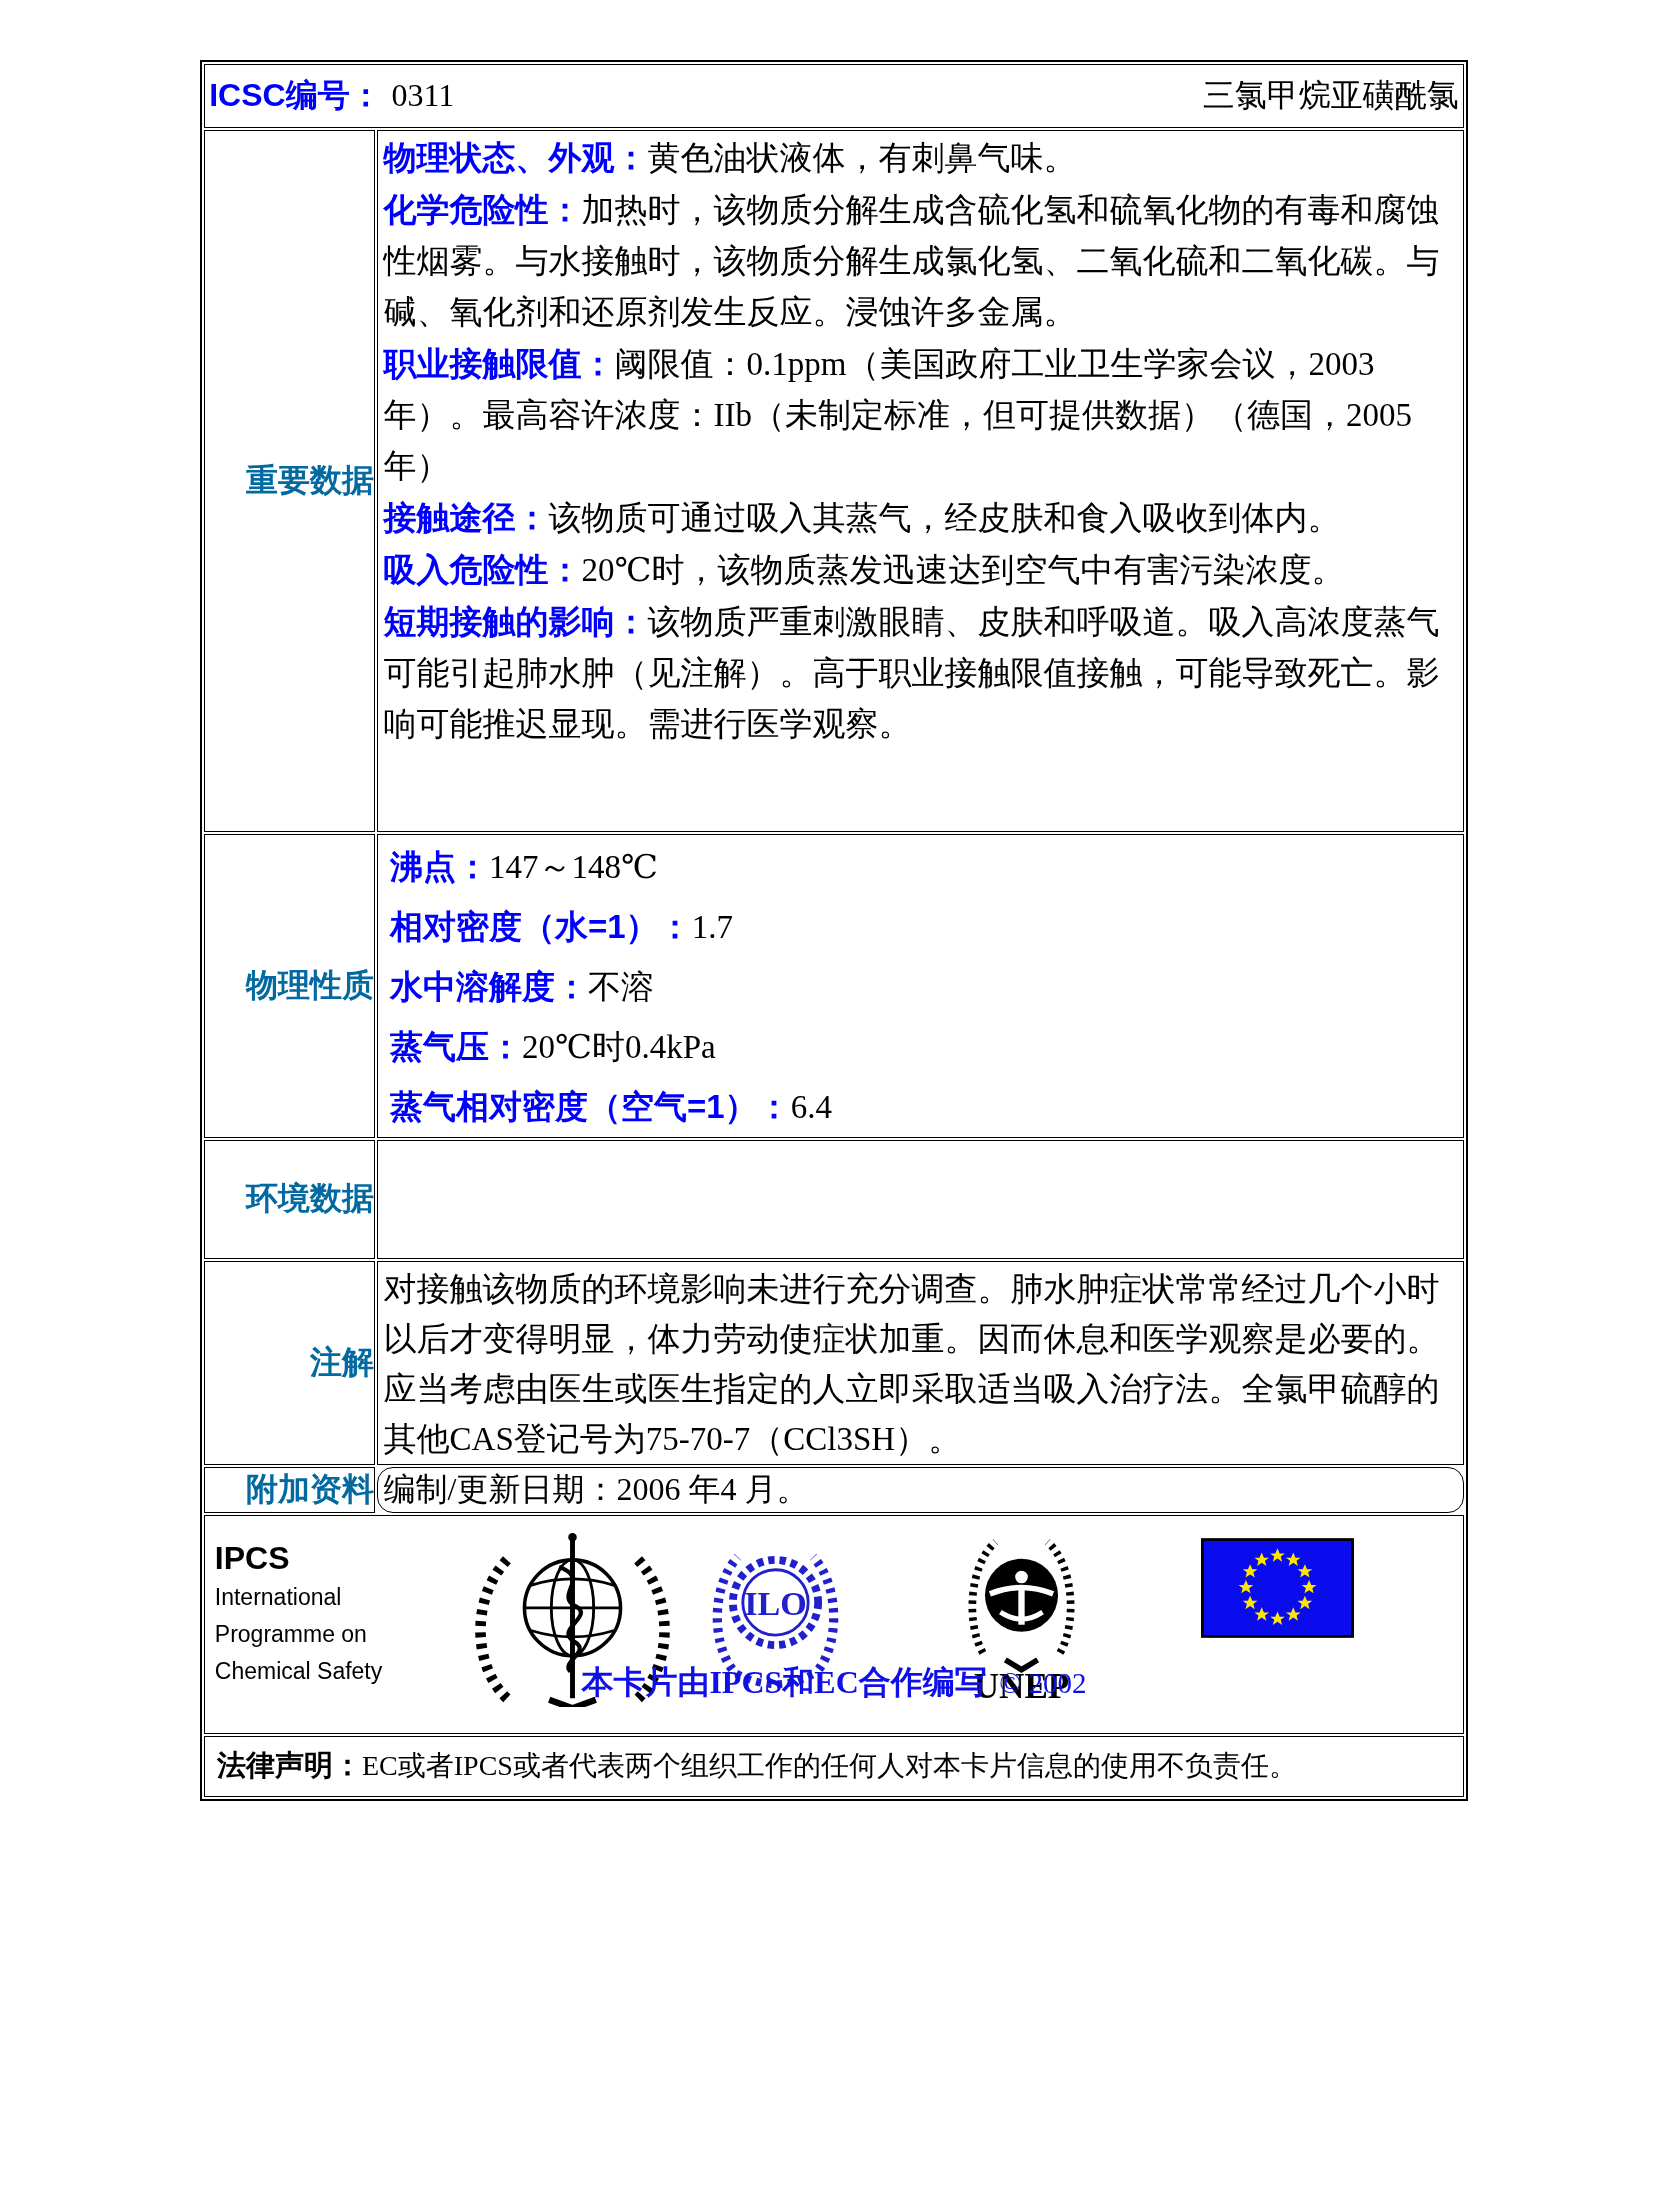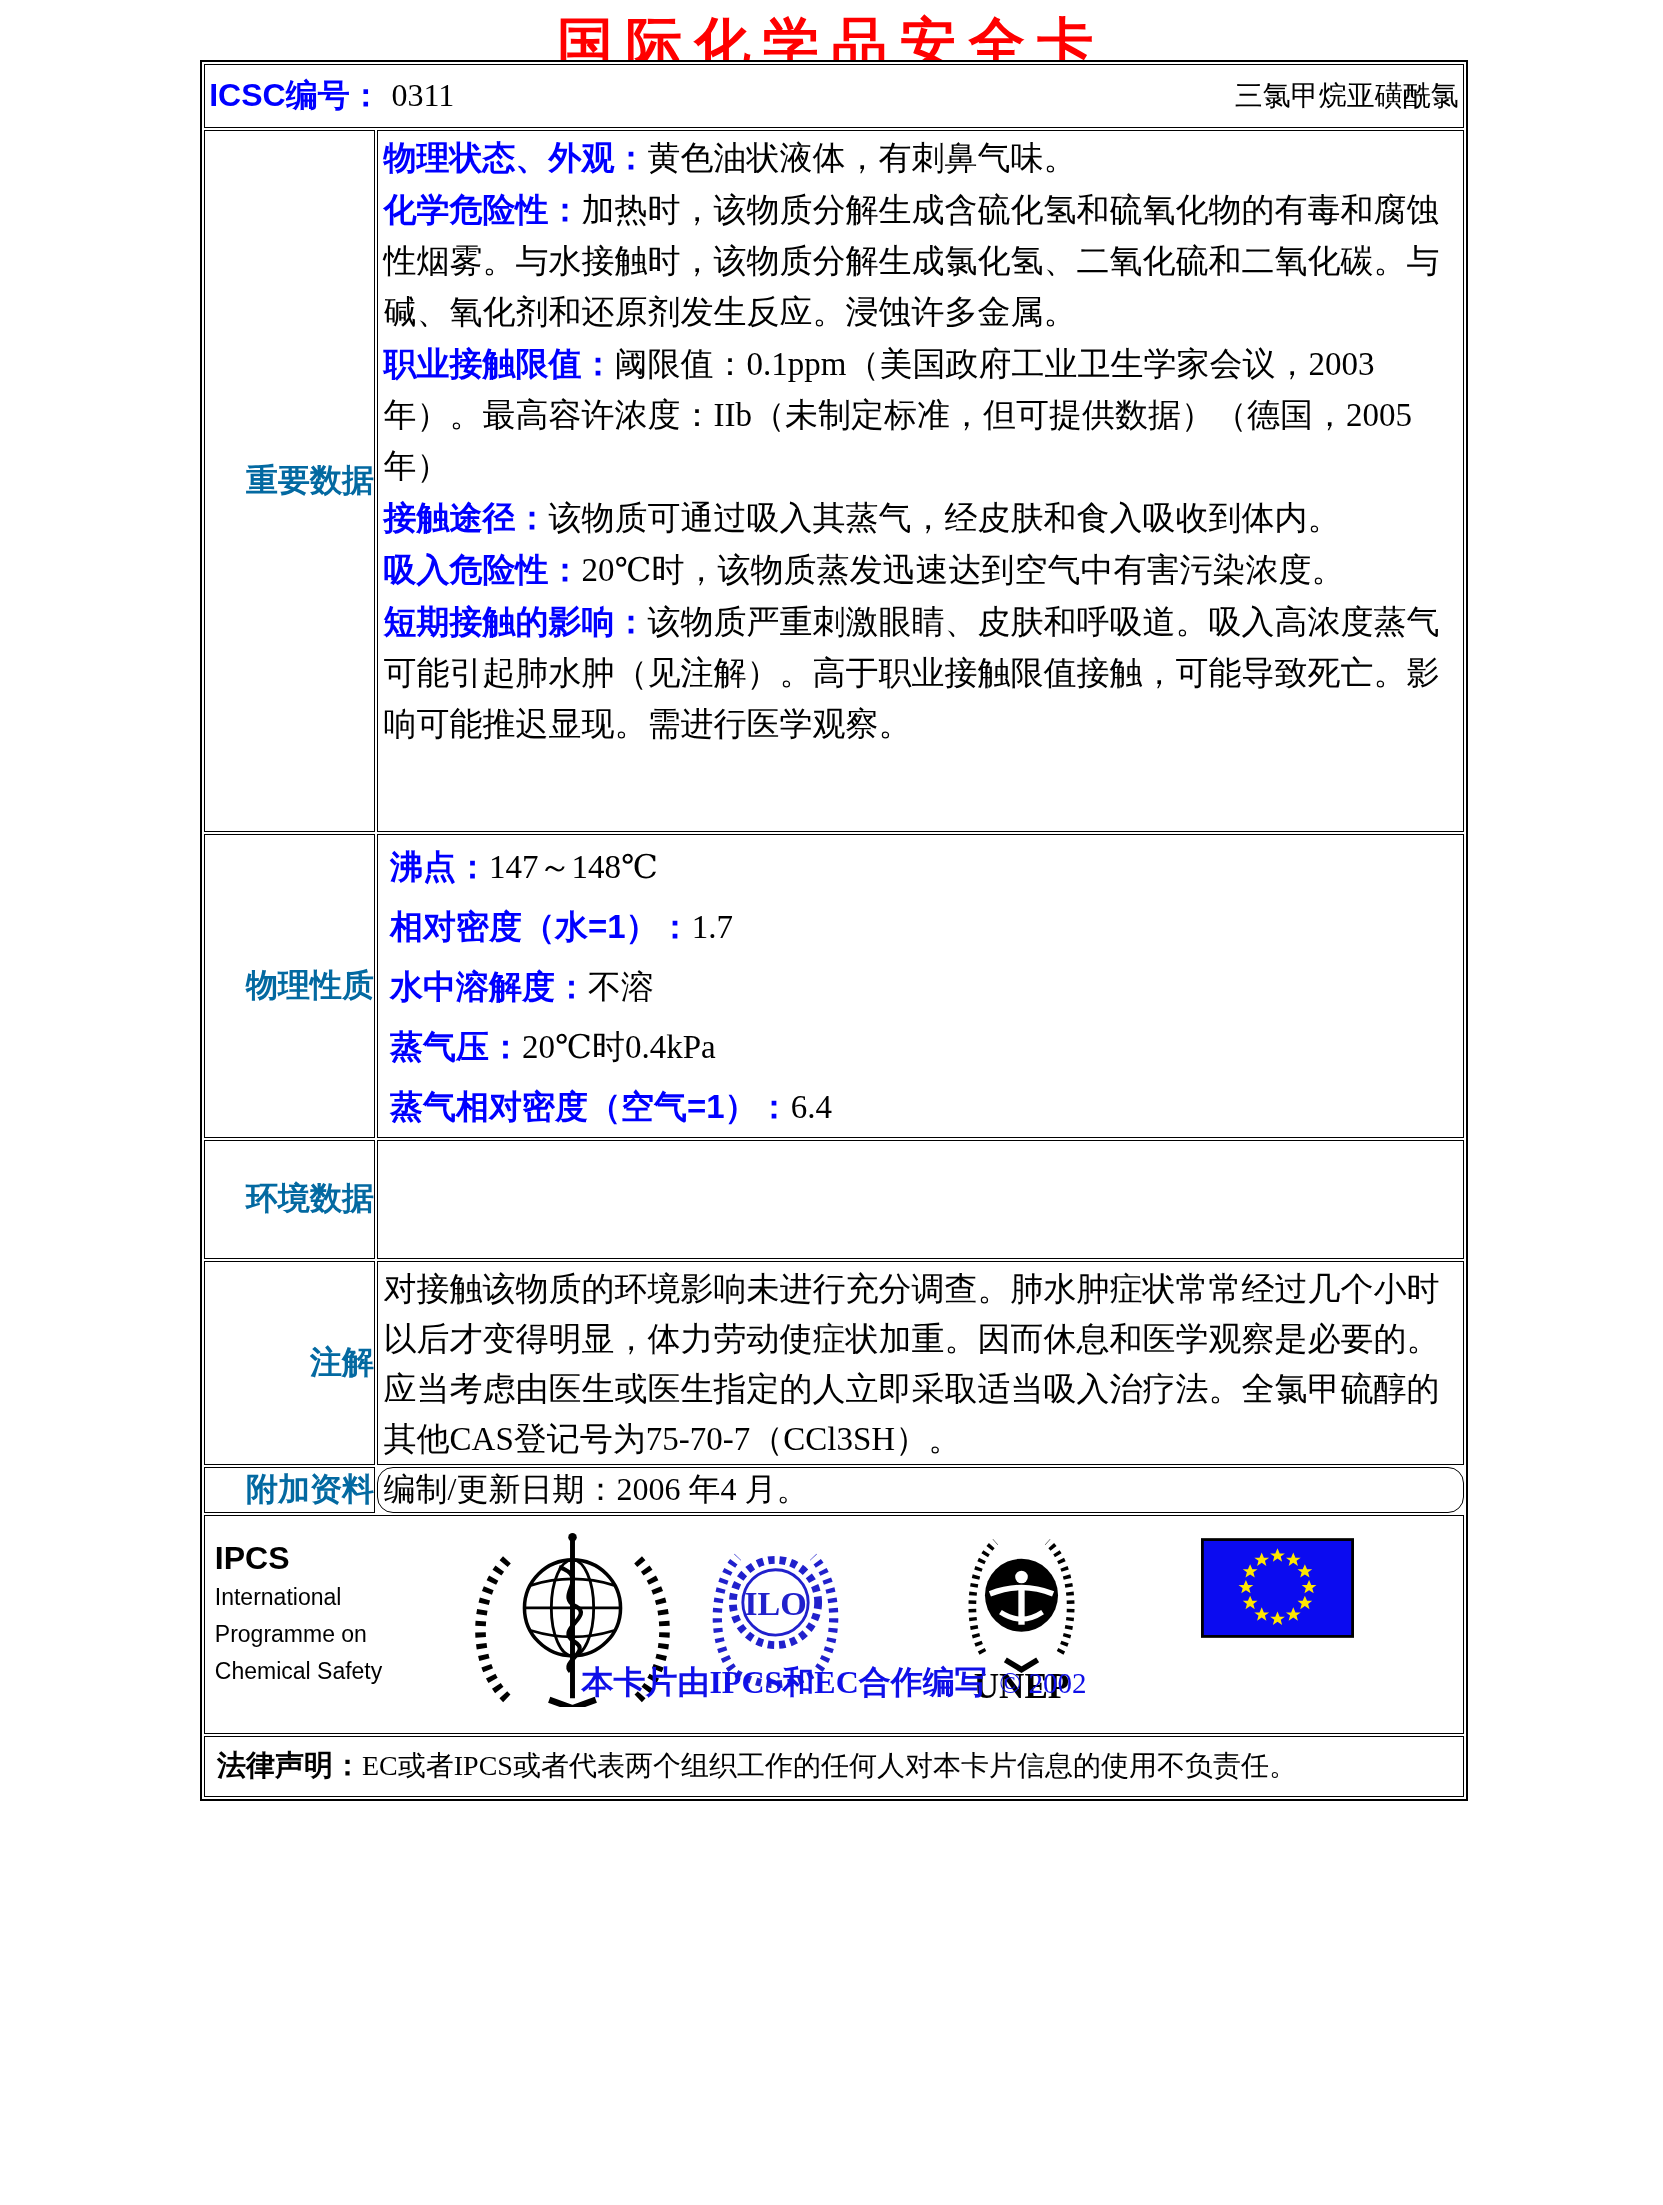--- a/index.html
+++ b/index.html
@@ -12,21 +12,21 @@
         border:2.8px solid #000;border-collapse:separate;border-spacing:2.8px;
         table-layout:fixed;background:#fff;}
   td{border:1.4px solid #000;background:#fff;overflow:hidden;}
   col.c-label{width:171px;}
   
   td.hdr{height:62px;padding:0 4.2px;}
   .hdr-flex{display:flex;justify-content:space-between;align-items:center;height:100%;}
   .icsc-lab{color:#0000ff;font-weight:bold;font-size:32px;
         font-family:"Liberation Sans","DejaVu Sans",sans-serif;}
   .icsc-num{color:#000;font-size:32px;margin-left:9.8px;}
-  .hdr-right{color:#000;font-size:28px;}
+  .hdr-right{color:#000;font-size:32px;}
   
   td.rowlab{text-align:right;vertical-align:middle;color:#0369a1;font-weight:bold;
         font-size:32px;font-family:"Liberation Sans","DejaVu Sans",sans-serif;padding:0;}
   
   td.cont{vertical-align:top;padding:1.4px 21px 0 5.6px;font-size:33px;color:#000;}
   td.h-imp{height:699px;}   td.h-phy{height:298px;padding-left:12px;}
   td.h-env{height:116px;}   td.h-not{height:200px;}
   td.h-add{height:44px;}    td.h-log{height:191px;}
   td.h-leg{height:59px;}
   .important-cont{line-height:51px;}
@@ -55,21 +55,20 @@
   td.legal{vertical-align:middle;padding:0 12px;}
   .legal-lab{color:#000;font-weight:bold;font-size:29px;
         font-family:"Liberation Sans","DejaVu Sans",sans-serif;}
   .legal-text{color:#000;font-size:28px;}
 </style>
 </head>
 <body>
 
 <div class="page">
 
-  <div class="doc-title">国际化学品安全卡</div>
 
   <table class="card">
     <colgroup>
         <col class="c-label">
         <col>
       </colgroup>
 
     <tbody>
         <tr>
       <td colspan="2" class="hdr">

